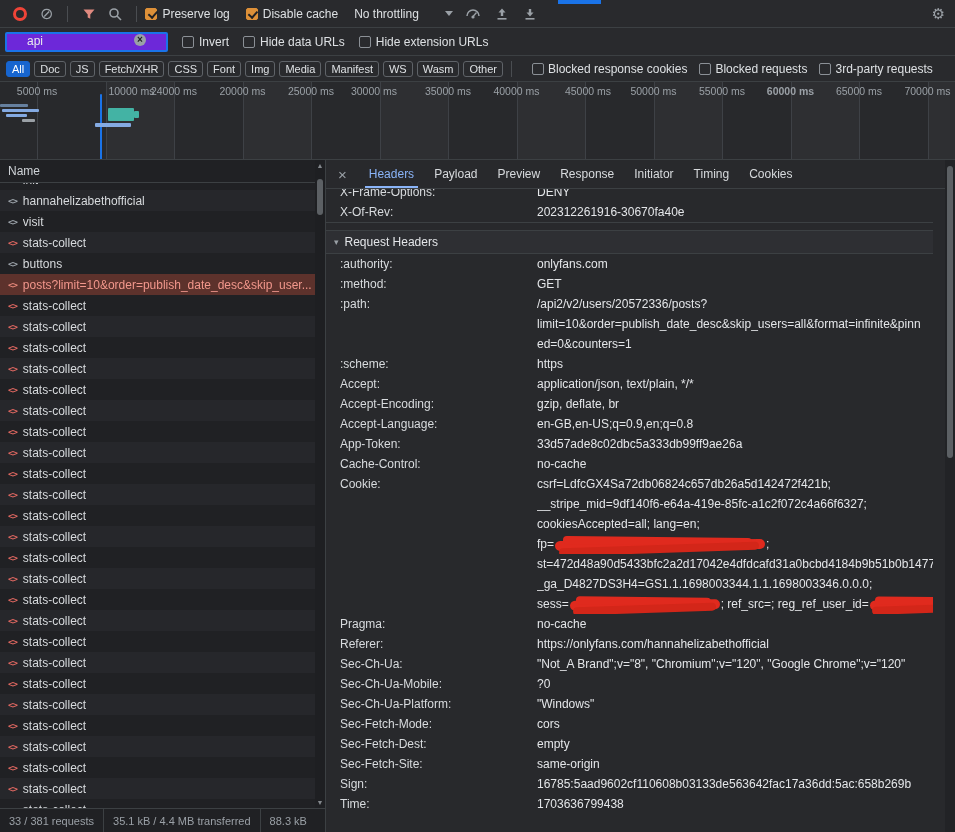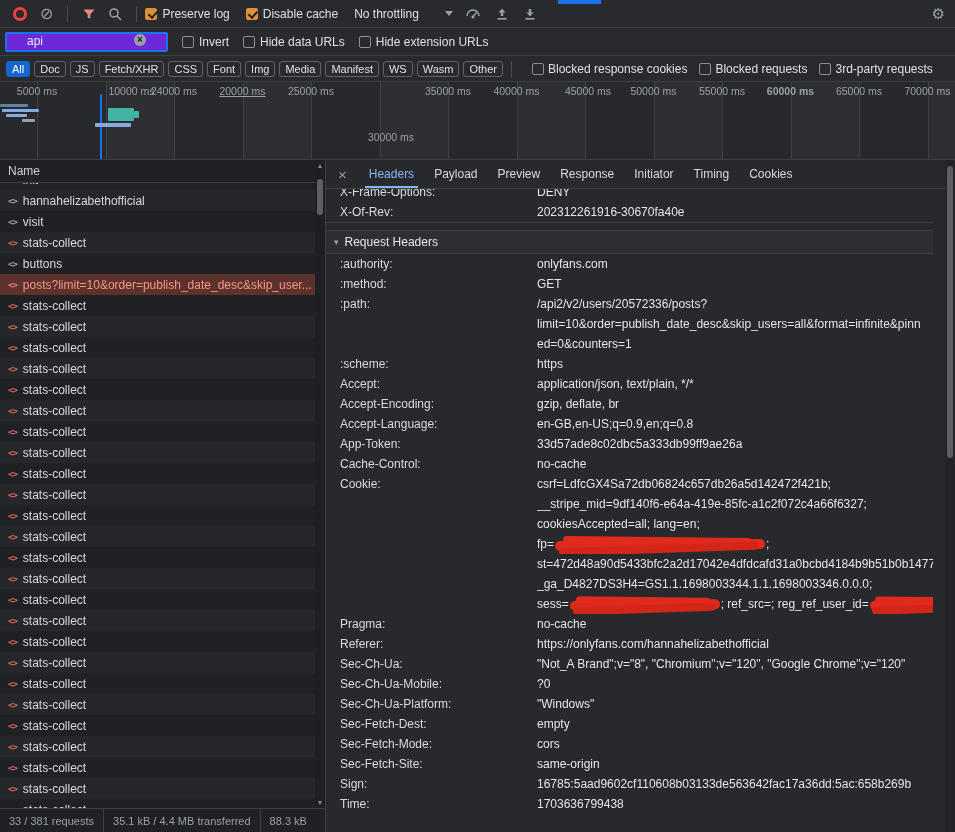--- a/index.html
+++ b/index.html
@@ -208,26 +208,26 @@
   <div class="overview" id="overview">
       <div class="ov-grid" style="left: 37px;"></div>
       <div class="ov-label" style="left: 37px;">5000 ms</div>
       <div class="ov-band" style="left: 105.5px; width: 68.5px;"></div>
       <div class="ov-grid" style="left: 105.5px;"></div>
       <div class="ov-label" style="left: 105.5px; margin-left: 26px;">10000 ms</div>
       <div class="ov-grid" style="left: 174px;"></div>
       <div class="ov-label" style="left: 174px;">24000 ms</div>
       <div class="ov-band" style="left: 242.5px; width: 68.5px;"></div>
       <div class="ov-grid" style="left: 242.5px;"></div>
-      <div class="ov-label" style="left: 242.5px; text-decoration: underline;">20000 ms</div>
+      <div class="ov-label" style="left: 242.5px;">20000 ms</div>
       <div class="ov-grid" style="left: 311px;"></div>
       <div class="ov-label" style="left: 311px;">25000 ms</div>
       <div class="ov-band" style="left: 379.5px; width: 68.5px;"></div>
       <div class="ov-grid" style="left: 379.5px;"></div>
-      <div class="ov-label" style="left: 391px; margin-top: 46px;">30000 ms</div>
+      <div class="ov-label" style="left: 374px;">30000 ms</div>
       <div class="ov-grid" style="left: 448px;"></div>
       <div class="ov-label" style="left: 448px;">35000 ms</div>
       <div class="ov-band" style="left: 516.5px; width: 68.5px;"></div>
       <div class="ov-grid" style="left: 516.5px;"></div>
       <div class="ov-label" style="left: 516.5px;">40000 ms</div>
       <div class="ov-grid" style="left: 585px;"></div>
       <div class="ov-label" style="left: 588px;">45000 ms</div>
       <div class="ov-band" style="left: 653.5px; width: 68.5px;"></div>
       <div class="ov-grid" style="left: 653.5px;"></div>
       <div class="ov-label" style="left: 653.5px;">50000 ms</div>
@@ -519,29 +519,29 @@
                 <div class="hdr-line"><span>?0</span></div>
               </span>
             </div>
             <div class="hdr-row">
               <span class="hdr-name">Sec-Ch-Ua-Platform:</span>
               <span class="hdr-value">
                 <div class="hdr-line"><span>"Windows"</span></div>
               </span>
             </div>
             <div class="hdr-row">
+              <span class="hdr-name">Sec-Fetch-Mode:</span>
+              <span class="hdr-value">
+                <div class="hdr-line"><span>cors</span></div>
+              </span>
+            </div>
+            <div class="hdr-row">
               <span class="hdr-name">Sec-Fetch-Dest:</span>
               <span class="hdr-value">
                 <div class="hdr-line"><span>empty</span></div>
-              </span>
-            </div>
-            <div class="hdr-row">
-              <span class="hdr-name">Sec-Fetch-Mode:</span>
-              <span class="hdr-value">
-                <div class="hdr-line"><span>cors</span></div>
               </span>
             </div>
             <div class="hdr-row">
               <span class="hdr-name">Sec-Fetch-Site:</span>
               <span class="hdr-value">
                 <div class="hdr-line"><span>same-origin</span></div>
               </span>
             </div>
             <div class="hdr-row">
               <span class="hdr-name">Sign:</span>

